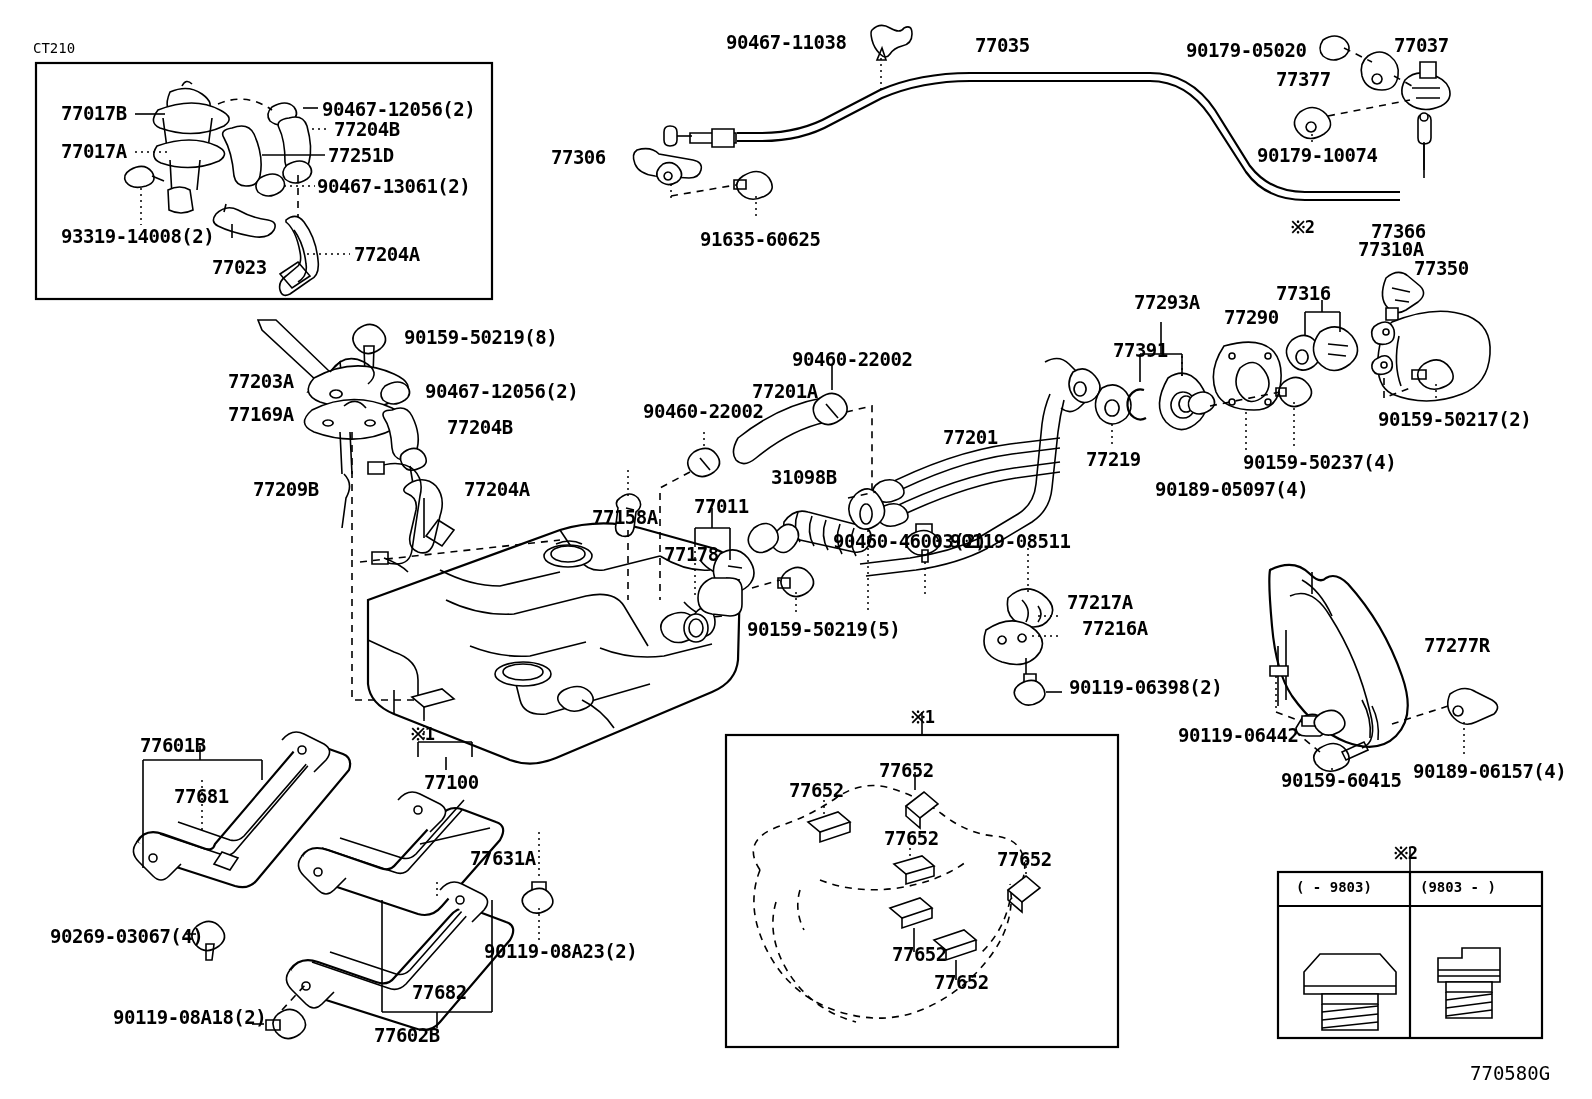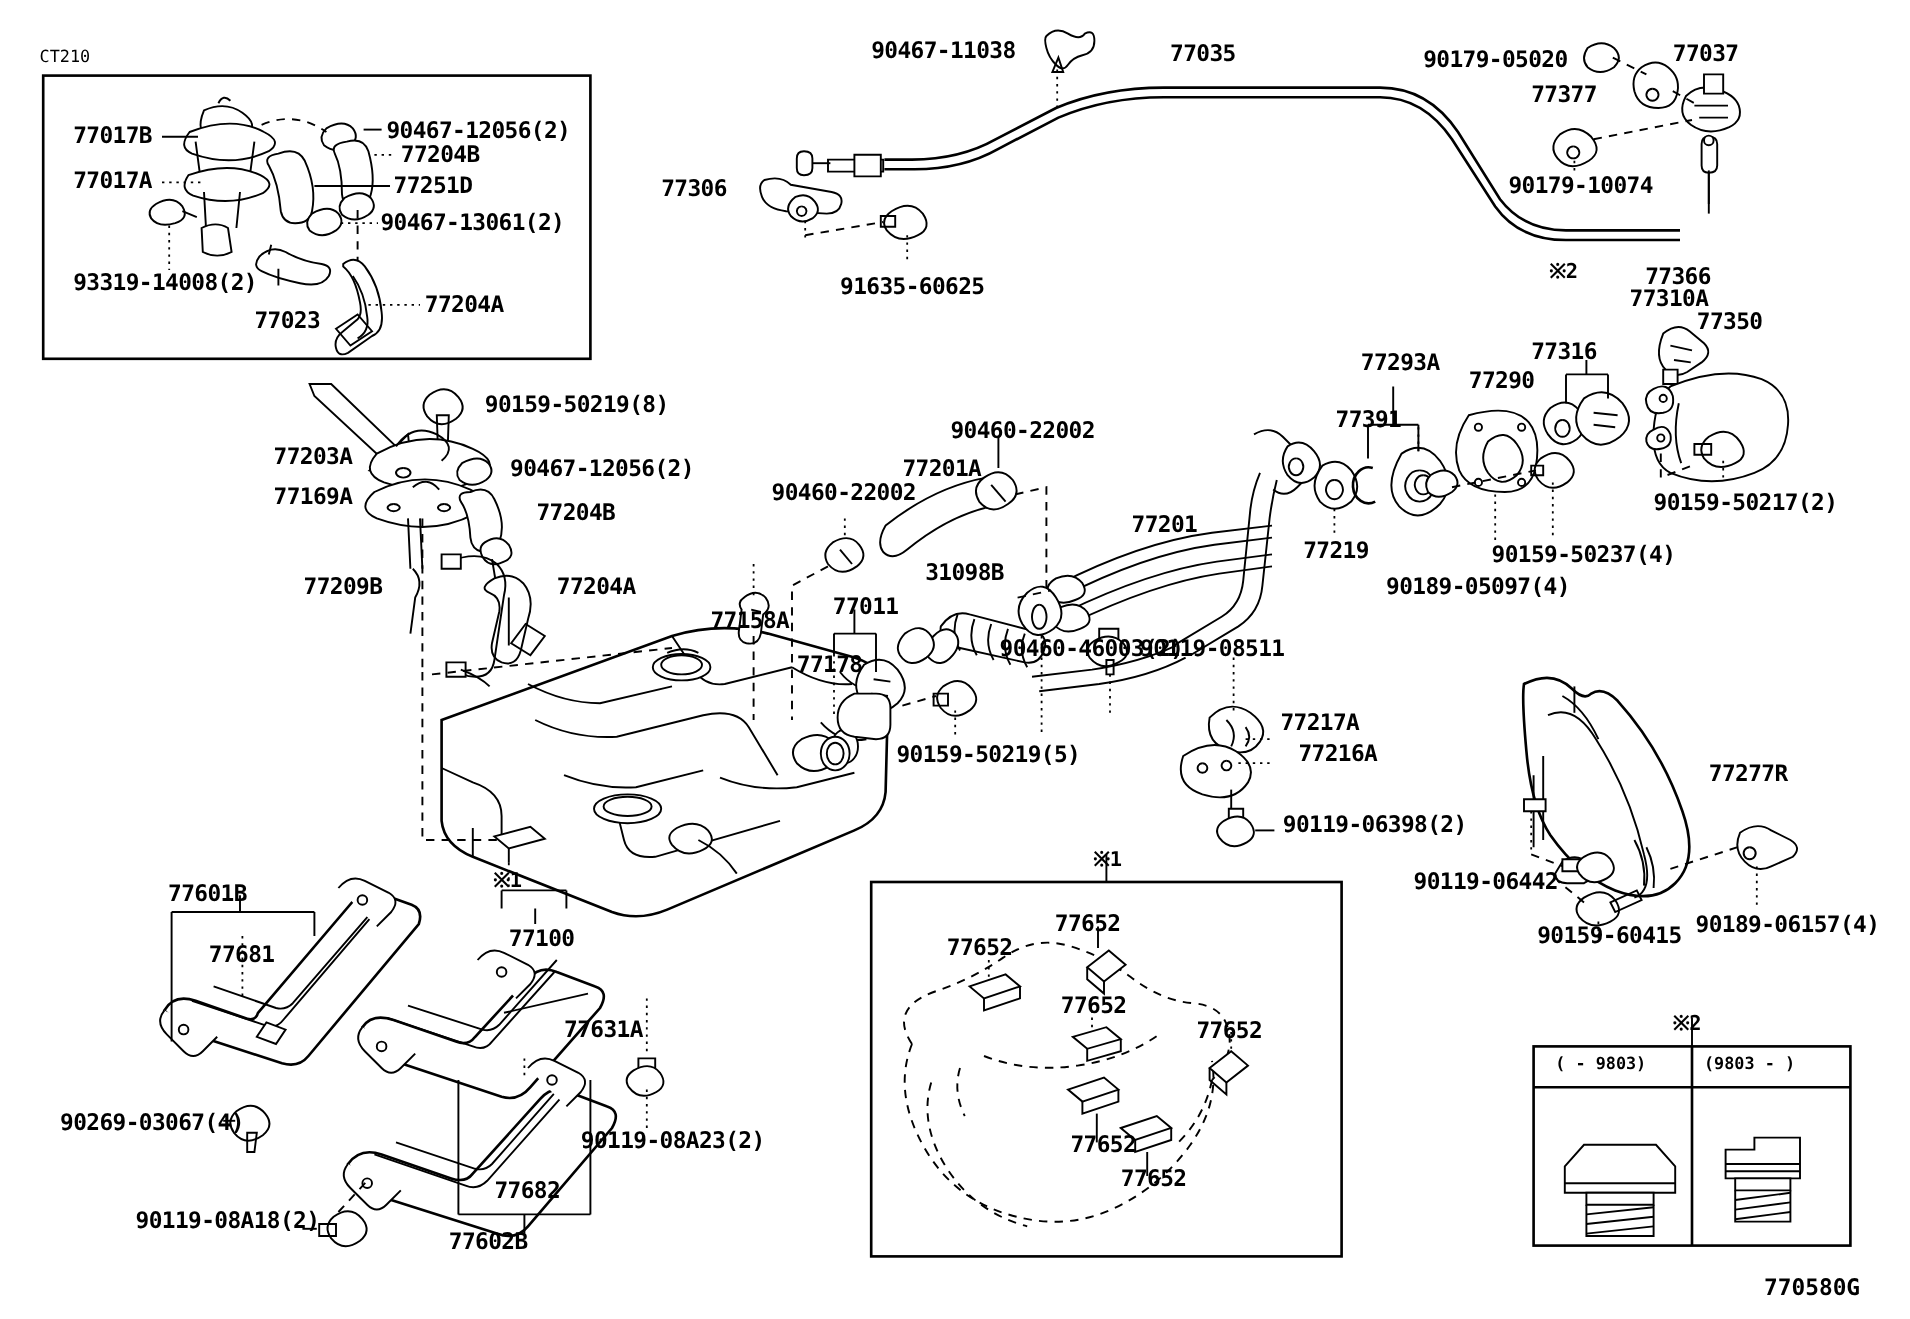--- a/index.html
+++ b/index.html
@@ -3,21 +3,21 @@
 <meta charset="utf-8">
 <style>
   html,body{margin:0;padding:0;background:#fff;}
   body{width:1592px;height:1099px;position:relative;overflow:hidden;
        font-family:"DejaVu Sans Mono","Liberation Mono",monospace;color:#000;}
   #stage{position:absolute;left:0;top:0;width:1592px;height:1099px;}
   .lbl{position:absolute;font-family:"DejaVu Sans Mono","Liberation Mono",monospace;
        font-weight:bold;font-size:19px;letter-spacing:-0.5px;white-space:nowrap;color:#000;
        line-height:1;}
   .lbl.ct{font-size:14px;font-weight:normal;letter-spacing:0px;text-align:center;}
-  .lbl.code{font-size:19px;font-weight:bold;letter-spacing:0px;}
+  .lbl.code{font-size:19px;font-weight:normal;letter-spacing:0px;}
   .lbl.star{font-size:17px;font-weight:bold;}
   .lbl.dt{font-size:14px;font-weight:bold;letter-spacing:0px;}
   svg{position:absolute;left:0;top:0;width:1592px;height:1099px;overflow:visible;}
 </style>
 </head>
 <body>
 
 <div id="stage">
 
 <svg viewBox="0 0 1592 1099">

